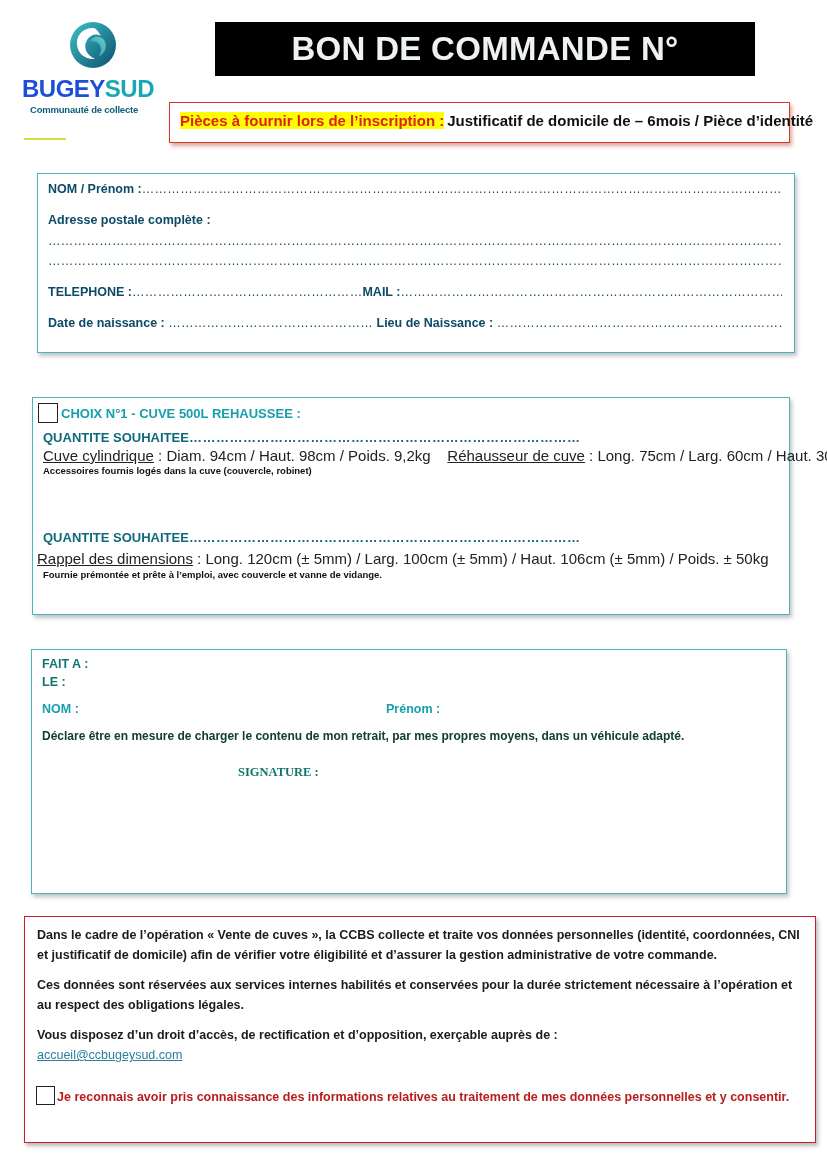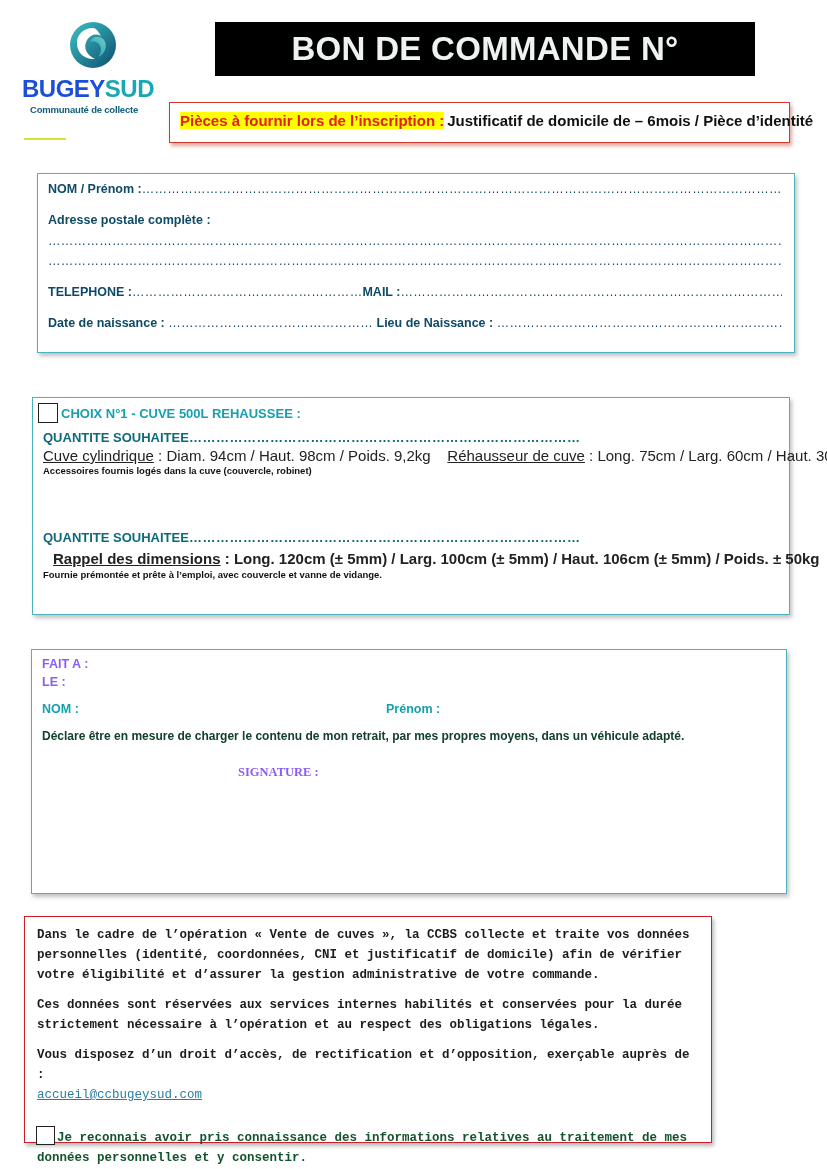--- a/index.html
+++ b/index.html
@@ -34,29 +34,29 @@
     .cb { display: inline-block; width: 20px; height: 20px; border: 1.5px solid #222; background: #fff; vertical-align: middle; }
     .choix-title { position: absolute; font-size: 13px; font-weight: bold; color: #16a0ad; white-space: nowrap; display: flex; align-items: center; gap: 3px; }
     .qty { position: absolute; font-size: 13px; font-weight: bold; color: #0e6a7a; white-space: nowrap; }
     .qty .qdots { color: #0e6a7a; letter-spacing: 0.5px; }
     .spec { position: absolute; font-size: 15px; color: #222; white-space: nowrap; }
     .spec u { text-decoration: underline; }
     .spec-bold { position: absolute; font-size: 9.5px; font-weight: bold; color: #111; white-space: nowrap; }
 
     
     .sig-box { position: absolute; left: 31px; top: 649px; width: 756px; height: 245px; border: 1.5px solid #4bb3bf; box-shadow: 2px 3px 4px rgba(80,80,80,0.35); }
-    .sig-label { position: absolute; font-size: 12.5px; font-weight: bold; color: #8b5cf6; white-space: nowrap; }
+    .sig-label { position: absolute; font-size: 12.5px; font-weight: bold; color: #0f766e; white-space: nowrap; }
     .sig-label.teal { color: #16a0ad; }
     .declare { position: absolute; left: 10px; top: 79px; font-size: 12px; font-weight: bold; color: #12402a; white-space: nowrap; }
 
     
-    .rgpd-box { position: absolute; left: 24px; top: 916px; width: 688px; height: 227px; border: 1.8px solid #c8202a; box-shadow: 2px 3px 4px rgba(80,80,80,0.4); padding: 8px 12px; font-family: Liberation Mono, monospace; }
+    .rgpd-box { position: absolute; left: 24px; top: 916px; width: 792px; height: 227px; border: 1.8px solid #c8202a; box-shadow: 2px 3px 4px rgba(80,80,80,0.4); padding: 8px 12px; }
     .rgpd-p { font-size: 12.5px; font-weight: bold; color: #1b1b1b; line-height: 20px; margin-bottom: 10px; }
     .rgpd-link { color: #2a7fa0; text-decoration: underline; font-weight: normal; }
-    .consent { font-size: 12.5px; font-weight: bold; color: #14532d; line-height: 20px; }
+    .consent { font-size: 12.5px; font-weight: bold; color: #b91c1c; line-height: 20px; }
     .consent .cb { width: 19px; height: 19px; margin-left: -1px; margin-right: 2px; vertical-align: -4px; }
   </style>
 </head>
 <body>
 
 <div class="logo">
   <svg class="logo-mark" viewBox="0 0 50 50">
     <defs>
       <linearGradient id="g1" x1="0" y1="0" x2="1" y2="1">
         <stop offset="0" stop-color="#3fc2c6"></stop>
@@ -119,21 +119,21 @@
     <span>QUANTITE SOUHAITEE</span><span class="qdots">……………………………………………………………………………</span>
   </div>
   <div class="spec" style="left:10px; top:49px;">
     <u>Cuve cylindrique</u><span> : Diam. 94cm / Haut. 98cm / Poids. 9,2kg</span>&nbsp;&nbsp;&nbsp;&nbsp;<u>Réhausseur de cuve</u><span> : Long. 75cm / Larg. 60cm / Haut. 30cm / Poids. 4kg</span>
   </div>
   <div class="spec-bold" style="left:10px; top:67px;">Accessoires fournis logés dans la cuve (couvercle, robinet)</div>
 
   <div class="qty" style="left:10px; top:132px;">
     <span>QUANTITE SOUHAITEE</span><span class="qdots">……………………………………………………………………………</span>
   </div>
-  <div class="spec" style="left:20px; top:152px;font-weight:bold;">
+  <div class="spec" style="left:4px; top:152px;">
     <u>Rappel des dimensions</u><span> : Long. 120cm (± 5mm) / Larg. 100cm (± 5mm) / Haut. 106cm (± 5mm) / Poids. ± 50kg</span>
   </div>
   <div class="spec-bold" style="left:10px; top:171px;">Fournie prémontée et prête à l’emploi, avec couvercle et vanne de vidange.</div>
 </div>
 
 <div class="sig-box">
   <div class="sig-label" style="left:10px; top:7px;">FAIT A :</div>
   <div class="sig-label" style="left:10px; top:25px;">LE :</div>
   <div class="sig-label teal" style="left:10px; top:52px;">NOM :</div>
   <div class="sig-label teal" style="left:354px; top:52px;">Prénom :</div>

